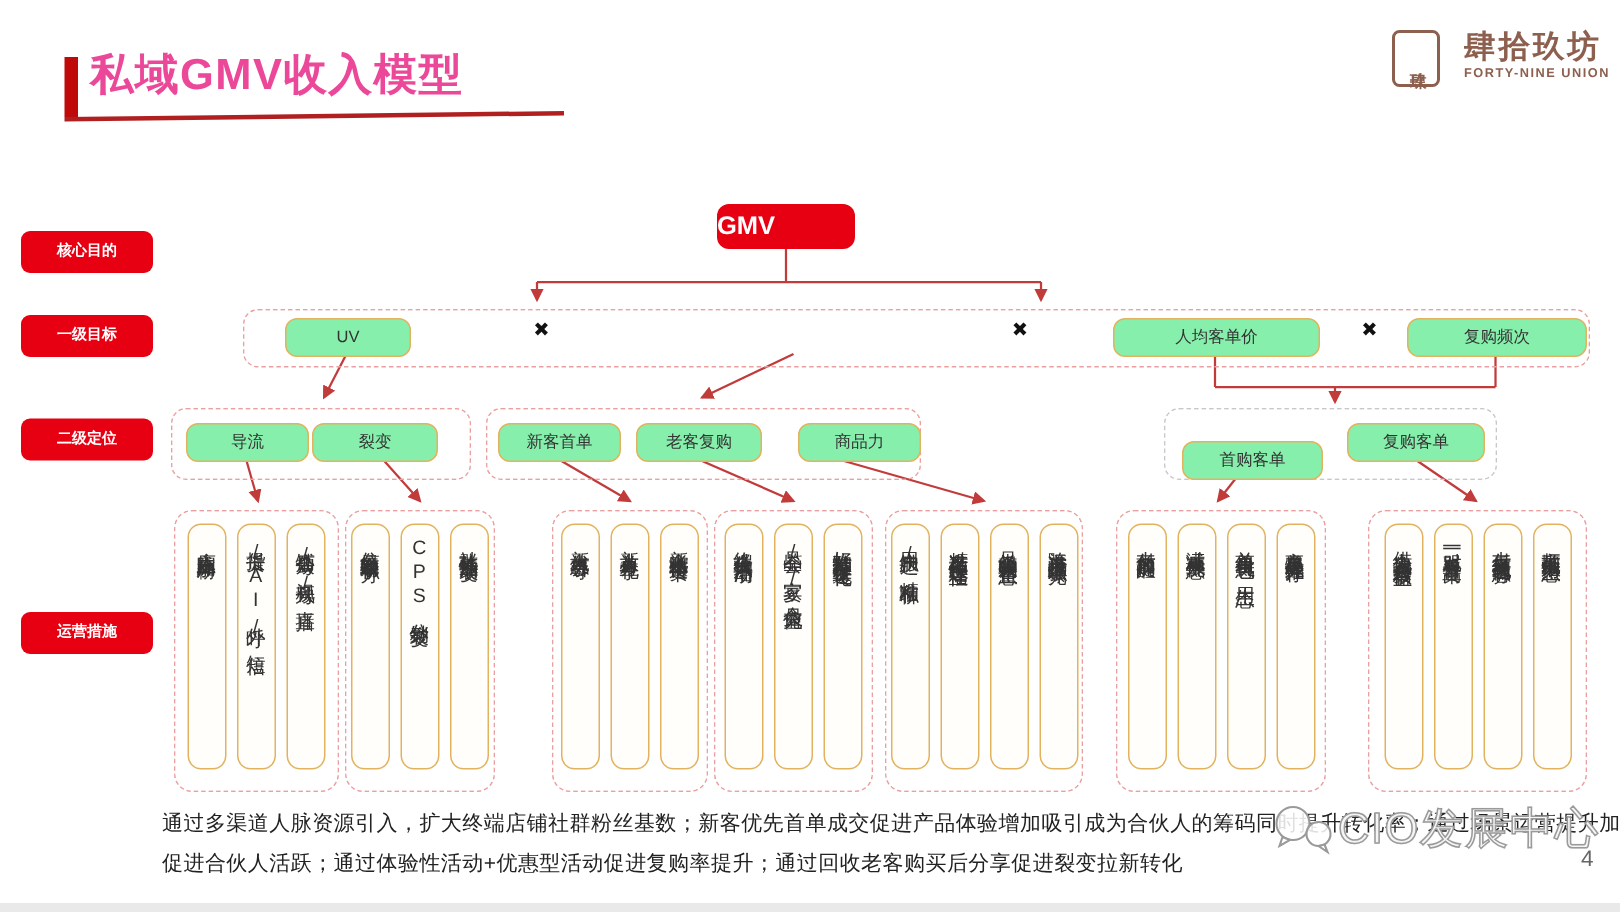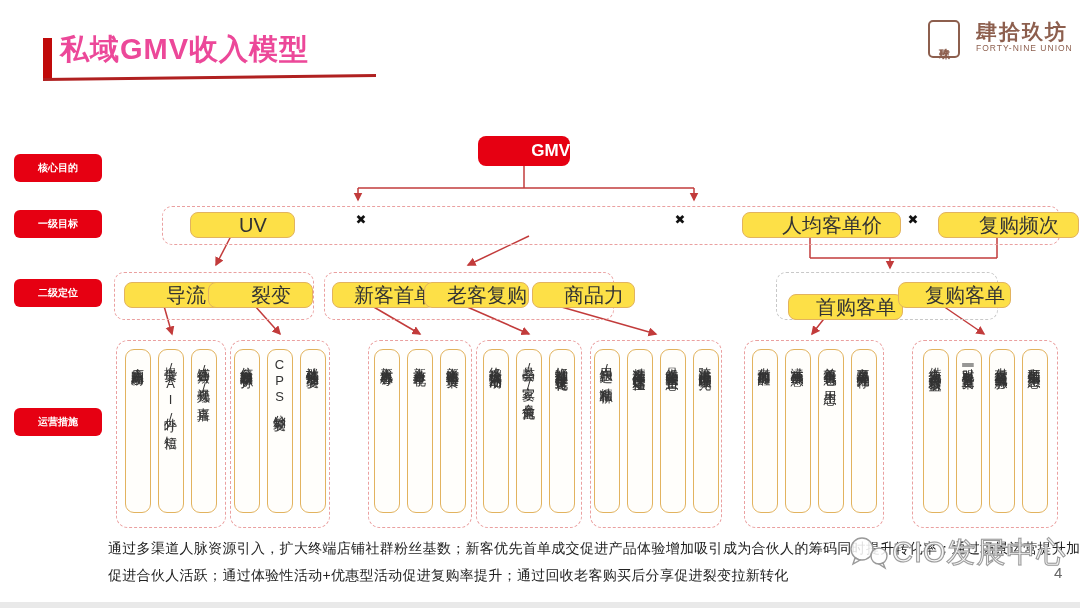--- a/index.html
+++ b/index.html
@@ -8,29 +8,29 @@
     font-family:"Liberation Sans","DejaVu Sans",sans-serif;color:#222;
   }
   
   .title-accent{position:absolute;left:43px;top:38px;width:9px;height:40px;background:#c00a0a;}
   .page-title{position:absolute;left:60px;top:30px;font-size:29px;font-weight:bold;color:#ec4899;letter-spacing:1px;margin:0;text-align:right;}
   .title-underline{position:absolute;left:43px;top:76px;width:333px;height:3px;background:#b02020;transform:rotate(-0.7deg);}
   .logo{position:absolute;left:928px;top:20px;display:flex;align-items:flex-start;gap:16px;color:#8d5f4e;}
   .logo-seal{width:28px;height:34px;border:2px solid #8d5f4e;border-radius:5px;display:flex;align-items:center;justify-content:center;
     writing-mode:vertical-rl;text-orientation:upright;font-size:11px;font-weight:bold;line-height:1;}
   .logo-name{font-size:21px;font-weight:bold;letter-spacing:2px;line-height:1.1;}
-  .logo-sub{font-size:8.5px;letter-spacing:1px;font-weight:normal;}
+  .logo-sub{font-size:8.5px;letter-spacing:1px;font-weight:bold;}
   
   .row-label{position:absolute;left:14px;width:88px;height:28px;background:#e60012;color:#fff;
     border-radius:6px;font-size:10px;font-weight:bold;text-align:center;line-height:28px;}
   
   .gmv-box{position:absolute;left:478px;top:136px;width:92px;height:30px;background:#e60012;color:#fff;
-    border-radius:8px;font-size:17px;font-weight:bold;text-align:right;line-height:30px;}
-  .hbox{position:absolute;height:24px;background:#fde047;border:1.5px solid #e2b35f;border-radius:8px;
-    font-size:20px;color:#333;text-align:center;line-height:24px;padding-left:21px;}
+    border-radius:8px;font-size:17px;font-weight:bold;text-align:left;line-height:30px;}
+  .hbox{position:absolute;height:24px;background:#86efac;border:1.5px solid #e2b35f;border-radius:8px;
+    font-size:11px;color:#333;text-align:center;line-height:24px;}
   .dashed{position:absolute;border:1.6px dashed #eaa0a0;border-radius:10px;background:transparent;}
   .dashed.gray{border-color:#c8c8c8;}
   .mult{position:absolute;font-size:13px;font-weight:bold;color:#111;width:20px;text-align:center;}
   
   .measure-group{position:absolute;top:340px;height:188px;border:1.6px dashed #eaa0a0;border-radius:12px;
     display:flex;justify-content:center;align-items:flex-start;gap:7px;padding-top:8px;box-sizing:border-box;}
   .vbox{writing-mode:vertical-rl;text-orientation:upright;width:26px;height:164px;background:#fffefb;
     border:1.5px solid #e2b35f;border-radius:9px;font-size:13px;color:#333;letter-spacing:1px;
     padding:7px 0;text-align:left;line-height:26px;overflow:visible;box-sizing:border-box;}
   

